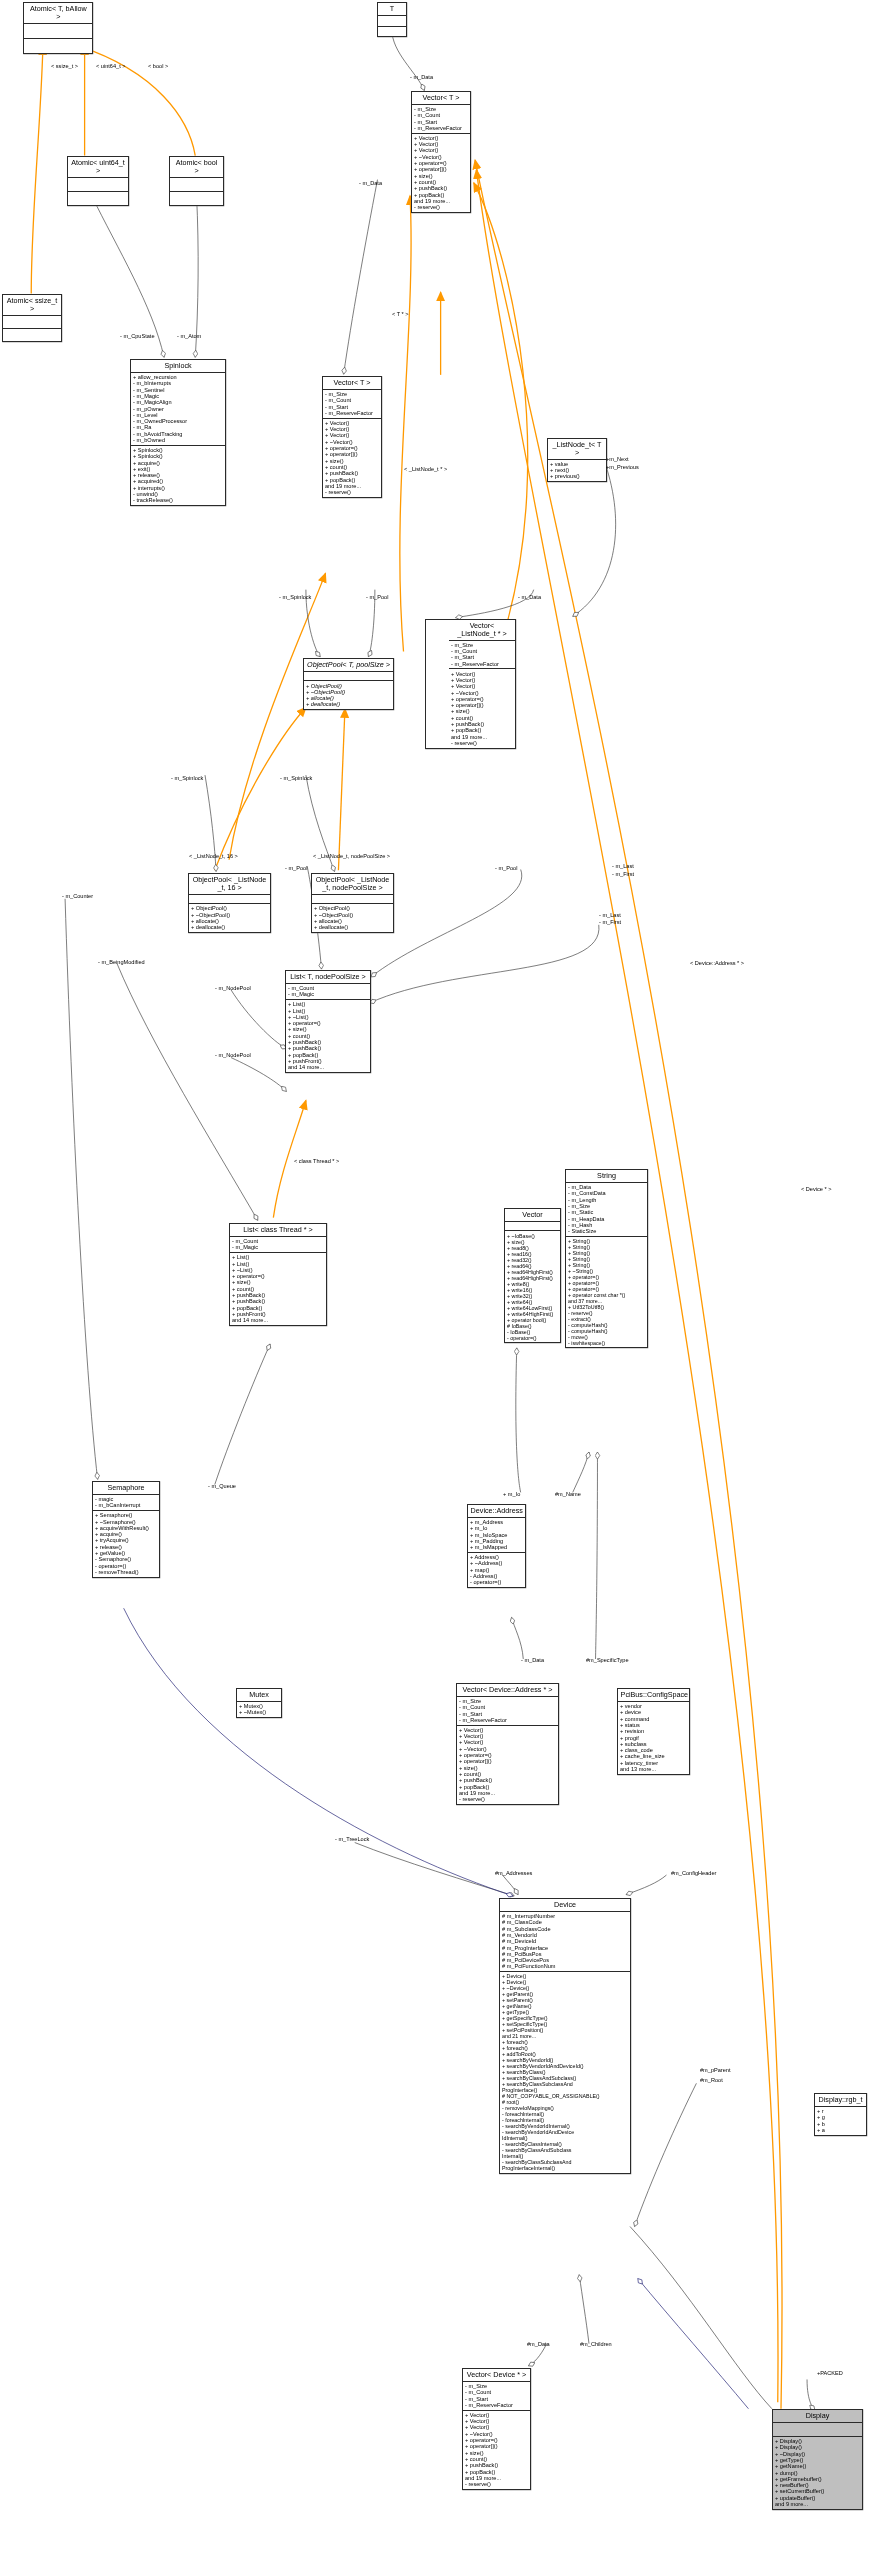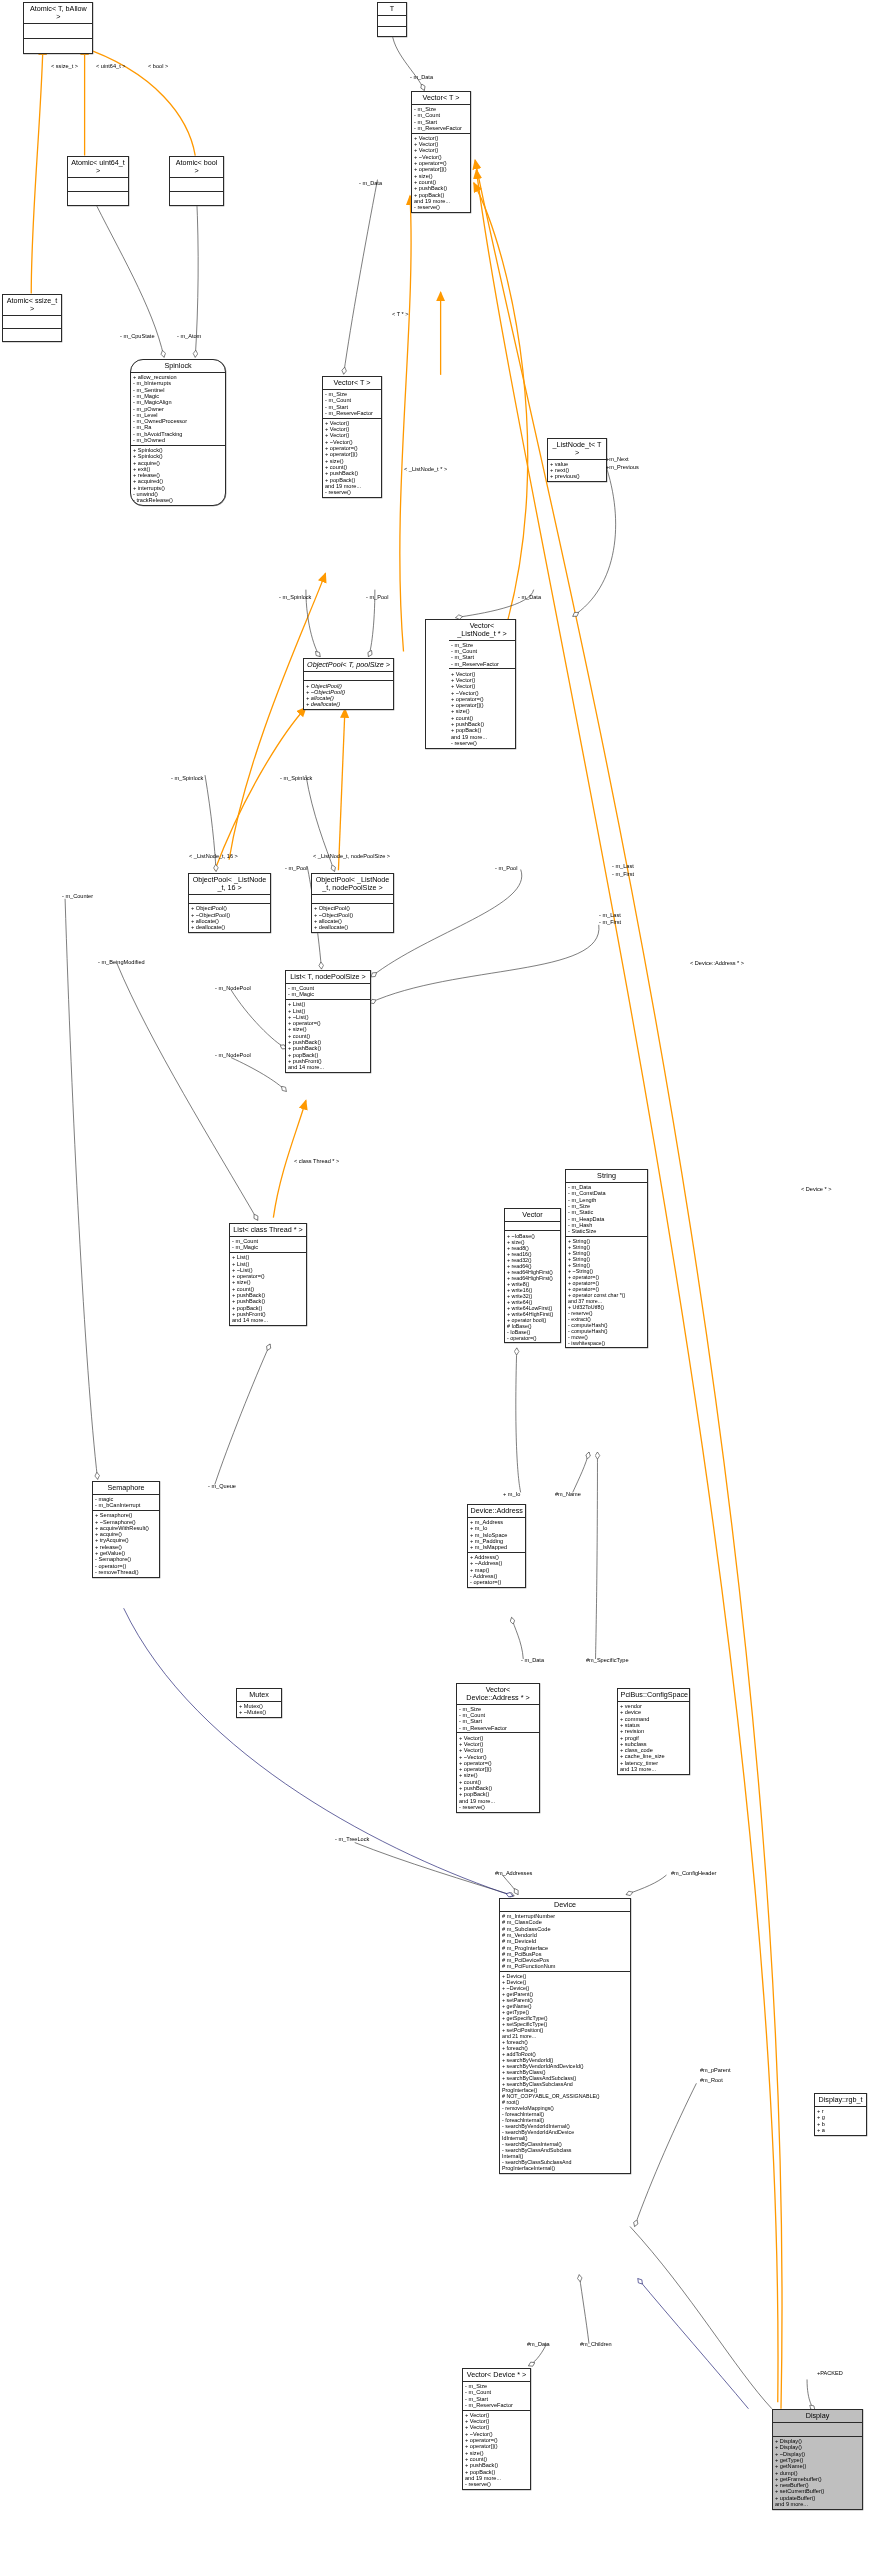--- a/index.html
+++ b/index.html
@@ -151,21 +151,21 @@
         <div>+ operator[]()</div>
         <div>+ size()</div>
         <div>+ count()</div>
         <div>+ pushBack()</div>
         <div>+ popBack()</div>
         <div>and 19 more...</div>
         <div>- reserve()</div>
       </div>
   </div>
 
-  <div class="node" style="left:130px;top:359px;width:96px;border-radius:13px;">
+  <div class="node" style="left:130px;top:359px;width:96px;">
     <div class="title">Spinlock</div>
     <div class="sec">
         <div>+ allow_recursion</div>
         <div>- m_bInterrupts</div>
         <div>- m_Sentinel</div>
         <div>- m_Magic</div>
         <div>- m_MagicAlign</div>
         <div>- m_pOwner</div>
         <div>- m_Level</div>
         <div>- m_OwnedProcessor</div>
@@ -292,21 +292,21 @@
         <div>+ size()</div>
         <div>+ count()</div>
         <div>+ pushBack()</div>
         <div>+ pushBack()</div>
         <div>+ popBack()</div>
         <div>+ pushFront()</div>
         <div>and 14 more...</div>
       </div>
   </div>
 
-  <div class="node" style="left:229px;top:1223px;width:78px;">
+  <div class="node" style="left:229px;top:1223px;width:98px;">
     <div class="title">List&lt; class Thread * &gt;</div>
     <div class="sec">
         <div>- m_Count</div>
         <div>- m_Magic</div>
       </div>
     <div class="sec">
         <div>+ List()</div>
         <div>+ List()</div>
         <div>+ ~List()</div>
         <div>+ operator=()</div>
@@ -418,21 +418,21 @@
   </div>
 
   <div class="node" style="left:236px;top:1688px;width:46px;">
     <div class="title">Mutex</div>
     <div class="sec">
         <div>+ Mutex()</div>
         <div>+ ~Mutex()</div>
       </div>
   </div>
 
-  <div class="node" style="left:456px;top:1683px;width:84px;">
+  <div class="node" style="left:456px;top:1683px;width:103px;">
     <div class="title">Vector&lt; Device::Address * &gt;</div>
     <div class="sec">
         <div>- m_Size</div>
         <div>- m_Count</div>
         <div>- m_Start</div>
         <div>- m_ReserveFactor</div>
       </div>
     <div class="sec">
         <div>+ Vector()</div>
         <div>+ Vector()</div>

